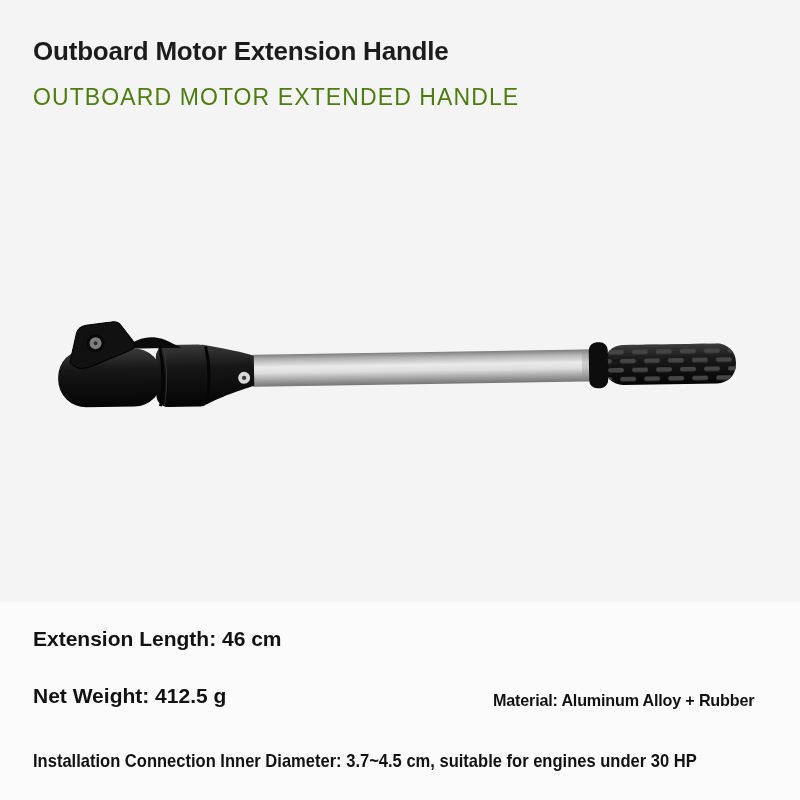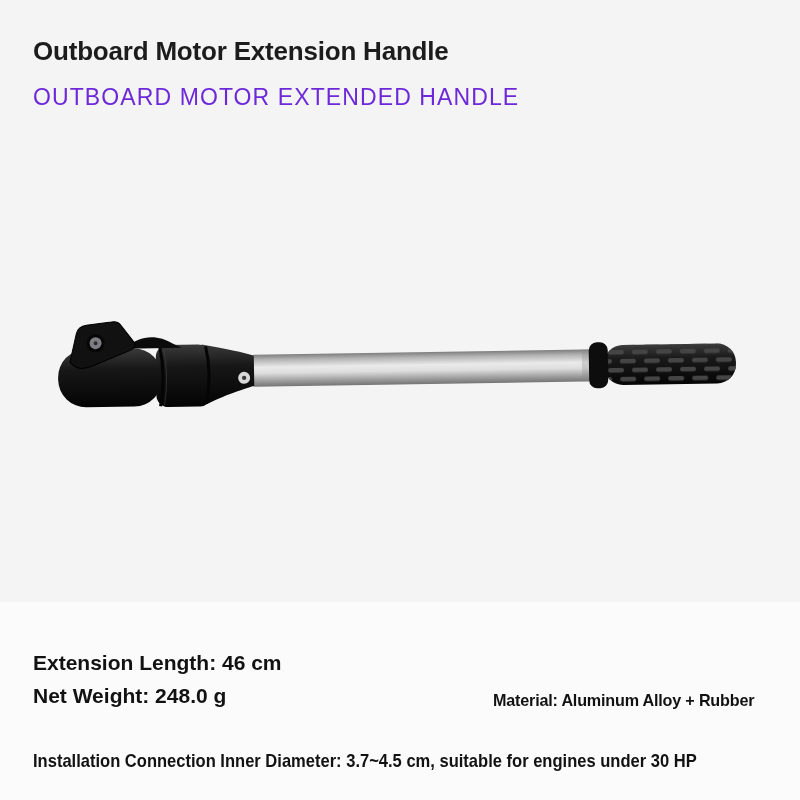--- a/index.html
+++ b/index.html
@@ -10,32 +10,32 @@
     color:#161616;
   }
   .header{position:absolute;left:0;top:0;width:800px;height:140px;}
   .title{
     position:absolute;left:33px;top:36px;margin:0;
     font-size:26px;font-weight:700;letter-spacing:-0.2px;color:#1c1c1c;
     white-space:nowrap;
   }
   .subtitle{
     position:absolute;left:33px;top:84px;margin:0;
-    font-size:23px;font-weight:400;letter-spacing:1.1px;color:#6d28d9;
+    font-size:23px;font-weight:400;letter-spacing:1.1px;color:#4d7c0f;
     white-space:nowrap;
   }
   .stage{position:absolute;left:0;top:150px;width:800px;height:440px;}
   .stage svg{position:absolute;left:30px;top:150px;}
   .specs{
     position:absolute;left:0;top:602px;width:800px;height:198px;
     background:#fbfbfb;
   }
   .spec{position:absolute;font-weight:700;color:#121212;white-space:nowrap;}
   .spec-lg{font-size:21px;}
-  .spec-extension{left:33px;top:25px;margin-top:24px;}
+  .spec-extension{left:33px;top:25px;}
   .spec-total{left:493px;top:25px;}
   .spec-weight{left:33px;top:82px;}
   .spec-material{
     left:493px;top:89px;font-size:17px;letter-spacing:-0.2px;
     transform:scaleX(0.95);transform-origin:left center;
   }
   .spec-note{
     left:33px;top:148px;font-size:19px;
     transform:scaleX(0.87);transform-origin:left center;
   }
@@ -101,18 +101,18 @@
         <circle cx="66" cy="38" r="2" fill="#2e2e2e"></circle>
 
         <circle cx="214" cy="75" r="6" fill="#d9d9d9"></circle>
         <circle cx="214" cy="75" r="2.2" fill="#3a3a3a"></circle>
       </g>
     </svg>
   </div>
 
   <div class="specs">
     <div class="spec spec-lg spec-extension">Extension Length: 46 cm</div>
-    <div class="spec spec-lg spec-weight">Net Weight: 248.0 g</div>
+    <div class="spec spec-lg spec-weight">Net Weight: 412.5 g</div>
     <div class="spec spec-material">Material: Aluminum Alloy + Rubber</div>
     <div class="spec spec-note">Installation Connection Inner Diameter: 3.7~4.5 cm, suitable for engines under 30 HP</div>
   </div>
 
 </div>
 
 </body></html>

